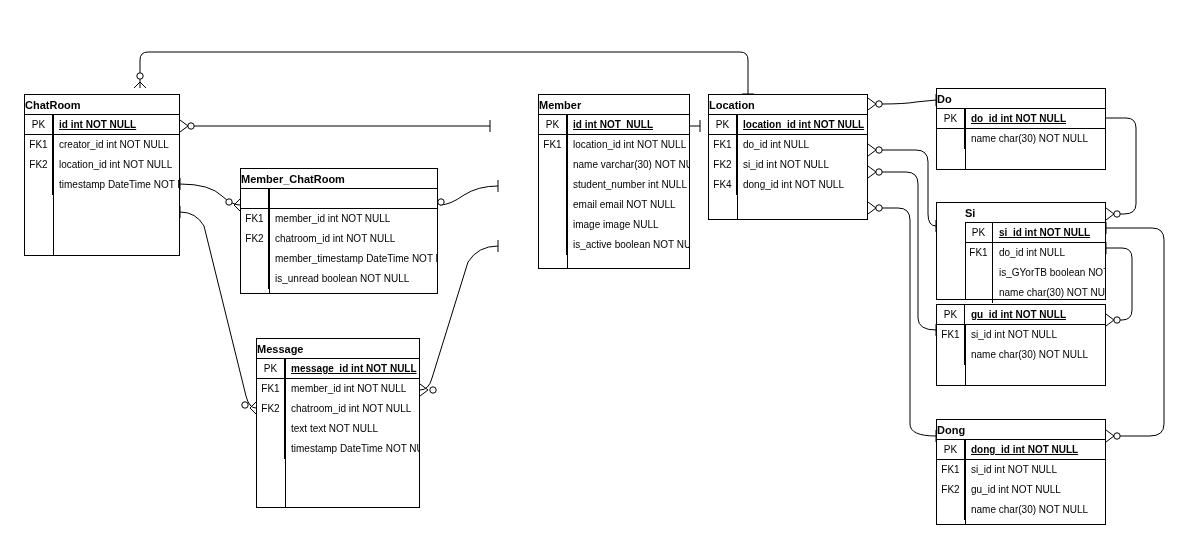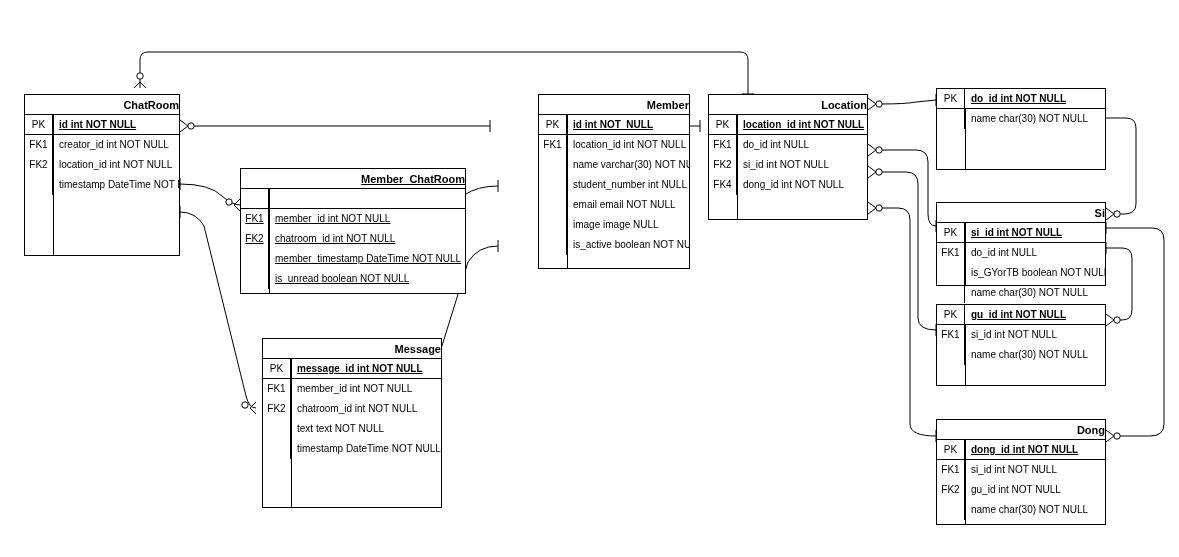--- a/index.html
+++ b/index.html
@@ -1,21 +1,21 @@
 <!DOCTYPE html>
 <html><head>
 <meta charset="utf-8">
 <style>
   html,body{margin:0;padding:0;background:#ffffff;}
   body{width:1179px;height:557px;position:relative;overflow:hidden;
        font-family:"Liberation Sans","DejaVu Sans",sans-serif;color:#000;}
   #canvas{position:absolute;inset:0;width:1179px;height:557px;}
   #wires{position:absolute;left:0;top:0;width:1179px;height:557px;pointer-events:none;}
   .tbl{position:absolute;box-sizing:border-box;border:1px solid #000;background:#fff;}
-  .tbl .title{height:20px;line-height:20px;text-align:right;font-size:11px;
+  .tbl .title{height:20px;line-height:20px;text-align:left;font-size:11px;
               font-weight:bold;border-bottom:1px solid #000;box-sizing:border-box;}
   .row{display:flex;box-sizing:border-box;height:20px;}
   .row.pkrow{border-bottom:1px solid #000;}
   .key{width:28px;flex:0 0 28px;box-sizing:border-box;border-right:1px solid #000;
        font-size:10px;line-height:20px;text-align:center;}
   .fld{flex:1 1 auto;box-sizing:border-box;font-size:10px;line-height:20px;
        padding-left:6px;white-space:nowrap;overflow:hidden;}
   .pkrow .fld{text-decoration:underline;font-weight:bold;}
   .spacer{flex:1 1 auto;}
   .body{display:flex;flex-direction:column;}
@@ -178,21 +178,21 @@
             <div class="key">FK2</div>
             <div class="fld">si_id int NOT NULL</div>
           </div>
           <div class="row">
             <div class="key">FK4</div>
             <div class="fld">dong_id int NOT NULL</div>
           </div>
           <div class="spacer"></div>
         </div>
       </div>
-      <div class="tbl" style="left: 240px; top: 168px; width: 226px; height: 126px; text-decoration: underline;">
+      <div class="tbl" style="left: 240px; top: 168px; width: 198px; height: 126px;">
         <div class="title">Member_ChatRoom</div>
         <div class="colline"></div>
         <div class="body">
           <div class="row pkrow">
             <div class="key"></div>
             <div class="fld"></div>
           </div>
           <div class="row">
             <div class="key">FK1</div>
             <div class="fld">member_id int NOT NULL</div>
@@ -205,21 +205,21 @@
             <div class="key"></div>
             <div class="fld">member_timestamp DateTime NOT NULL</div>
           </div>
           <div class="row">
             <div class="key"></div>
             <div class="fld">is_unread boolean NOT NULL</div>
           </div>
           <div class="spacer"></div>
         </div>
       </div>
-      <div class="tbl" style="left: 256px; top: 338px; width: 180px; height: 170px; margin-left: 6px;">
+      <div class="tbl" style="left: 256px; top: 338px; width: 164px; height: 170px;">
         <div class="title">Message</div>
         <div class="colline"></div>
         <div class="body">
           <div class="row pkrow">
             <div class="key">PK</div>
             <div class="fld">message_id int NOT NULL</div>
           </div>
           <div class="row">
             <div class="key">FK1</div>
             <div class="fld">member_id int NOT NULL</div>
@@ -233,34 +233,35 @@
             <div class="fld">text text NOT NULL</div>
           </div>
           <div class="row">
             <div class="key"></div>
             <div class="fld">timestamp DateTime NOT NULL</div>
           </div>
           <div class="spacer"></div>
         </div>
       </div>
       <div class="tbl" style="left: 936px; top: 88px; width: 170px; height: 82px;">
+        <div class="title">Do</div>
         <div class="colline"></div>
         <div class="body">
           <div class="row pkrow">
             <div class="key">PK</div>
             <div class="fld">do_id int NOT NULL</div>
           </div>
           <div class="row">
             <div class="key"></div>
             <div class="fld">name char(30) NOT NULL</div>
           </div>
           <div class="spacer"></div>
         </div>
       </div>
-      <div class="tbl" style="left: 936px; top: 202px; width: 170px; height: 84px;">
+      <div class="tbl" style="left: 936px; top: 202px; width: 170px; height: 98px; padding-left: 28px;">
         <div class="title">Si</div>
         <div class="colline"></div>
         <div class="body">
           <div class="row pkrow">
             <div class="key">PK</div>
             <div class="fld">si_id int NOT NULL</div>
           </div>
           <div class="row">
             <div class="key">FK1</div>
             <div class="fld">do_id int NULL</div>

